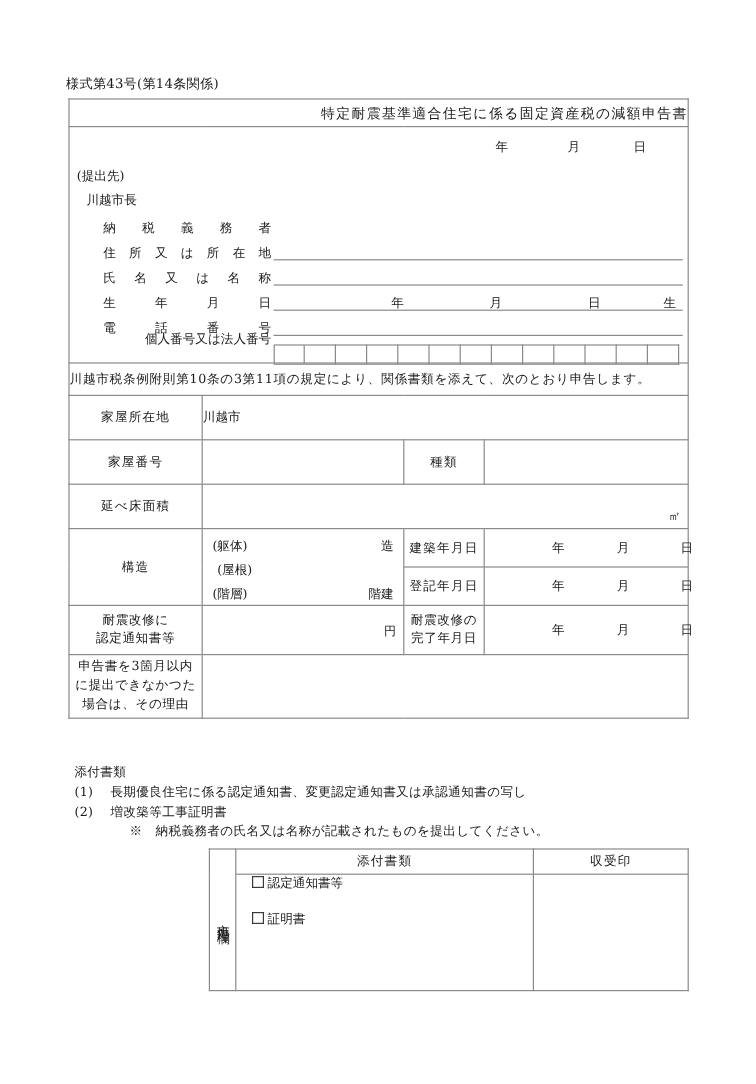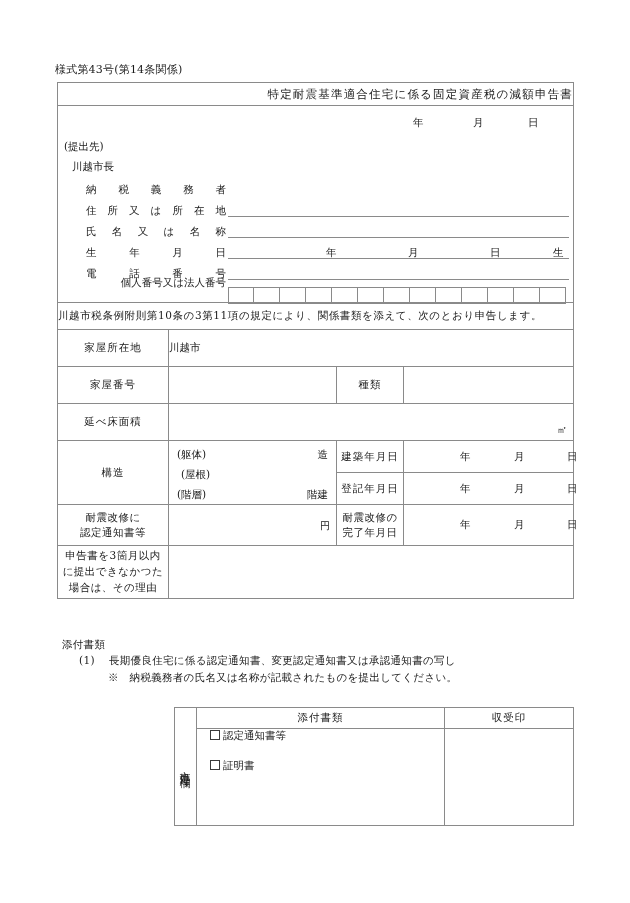--- a/index.html
+++ b/index.html
@@ -200,21 +200,21 @@
   
   .attach {
     position: absolute;
     left: 62px;
     top: 636px;
     font-size: 10.5px;
     line-height: 1.55;
     letter-spacing: 0.3px;
   }
   .attach .l0 { margin-left: 0; }
-  .attach .l1 { margin-left: 17px; }
+  .attach .l1 { }
   .attach .l2 { margin-left: 46px; }
   .attach .num { display: inline-block; width: 30px; }
 
   
   .city-table {
     position: absolute;
     left: 174px;
     top: 707px;
     width: 399px;
     border-collapse: collapse;
@@ -443,20 +443,23 @@
       </td>
       <td colspan="3" style="height:52px"></td>
     </tr>
   </tbody>
     </table>
 
   <div class="attach">
     <div class="l0">添付書類</div>
     <div class="l1">
       <span class="num">(1)</span><span>長期優良住宅に係る認定通知書、変更認定通知書又は承認通知書の写し</span>
+    </div>
+    <div class="l1">
+      <span class="num">(2)</span><span>増改築等工事証明書</span>
     </div>
     <div class="l2">※　納税義務者の氏名又は名称が記載されたものを提出してください。</div>
   </div>
 
   <table class="city-table">
     <colgroup>
       <col style="width:22px">
       <col style="width:248px">
       <col style="width:129px">
     </colgroup>

